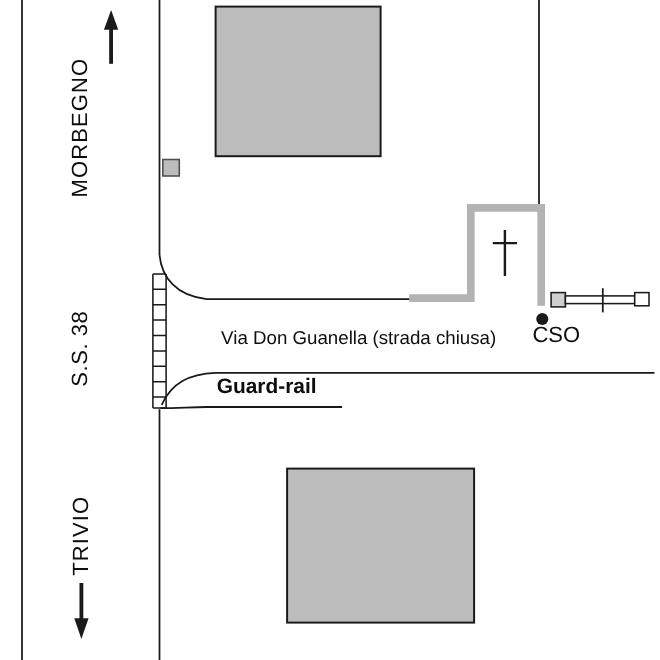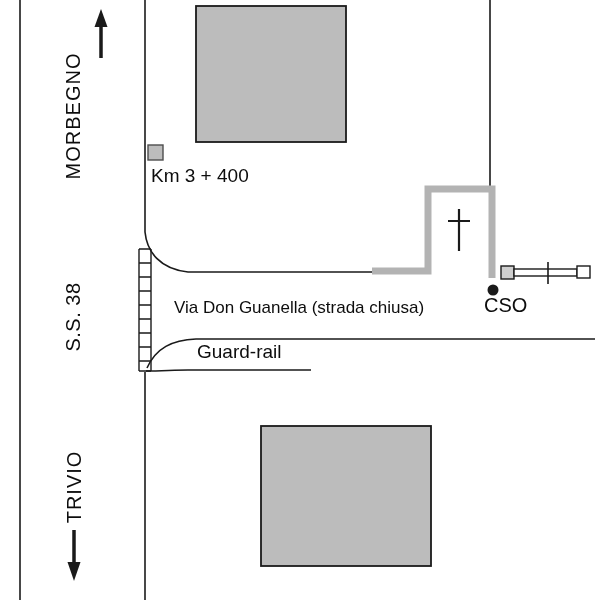--- a/index.html
+++ b/index.html
@@ -66,21 +66,20 @@
       <polygon class="solid" points="74,581 67.5,562 80.5,562"></polygon>
     </g>
   </svg>
 
   <div class="label rot" style="left:73px;top:116px;font-size:20px;letter-spacing:1px;">MORBEGNO</div>
 
   <div class="label rot" style="left:73px;top:317px;font-size:20px;letter-spacing:0.5px;">S.S. 38</div>
 
   <div class="label rot" style="left:74px;top:487px;font-size:20px;letter-spacing:1px;">TRIVIO</div>
 
-  <div class="label" style="left:151px;top:166px;font-size:19px;">Km 3 + 400</div>
 
-  <div class="label" style="left:174px;top:299px;font-size:17px;text-align:right;">Via Don Guanella (strada chiusa)</div>
+  <div class="label" style="left:201px;top:299px;font-size:17px;text-align:right;">Via Don Guanella (strada chiusa)</div>
 
-  <div class="label" style="left:197px;top:342px;font-size:19px;">Guard-rail</div>
+  <div class="label" style="left:197px;top:342px;font-size:19px;font-weight:bold;">Guard-rail</div>
 
   <div class="label" style="left:484px;top:295px;font-size:20px;">CSO</div>
 
 </div>
 
 </body></html>

